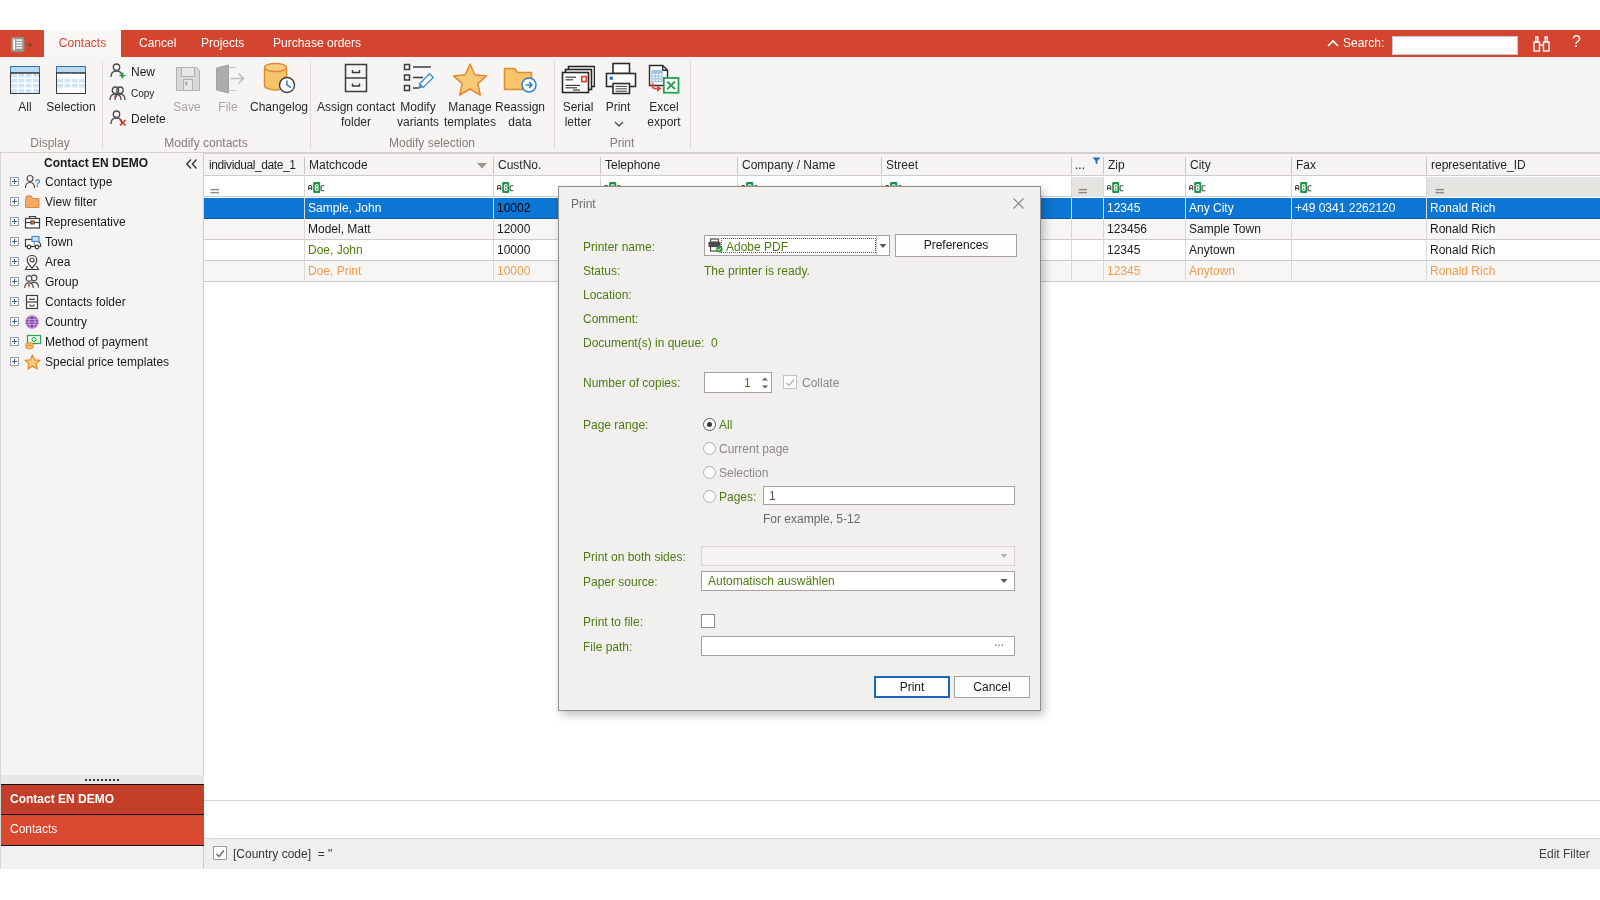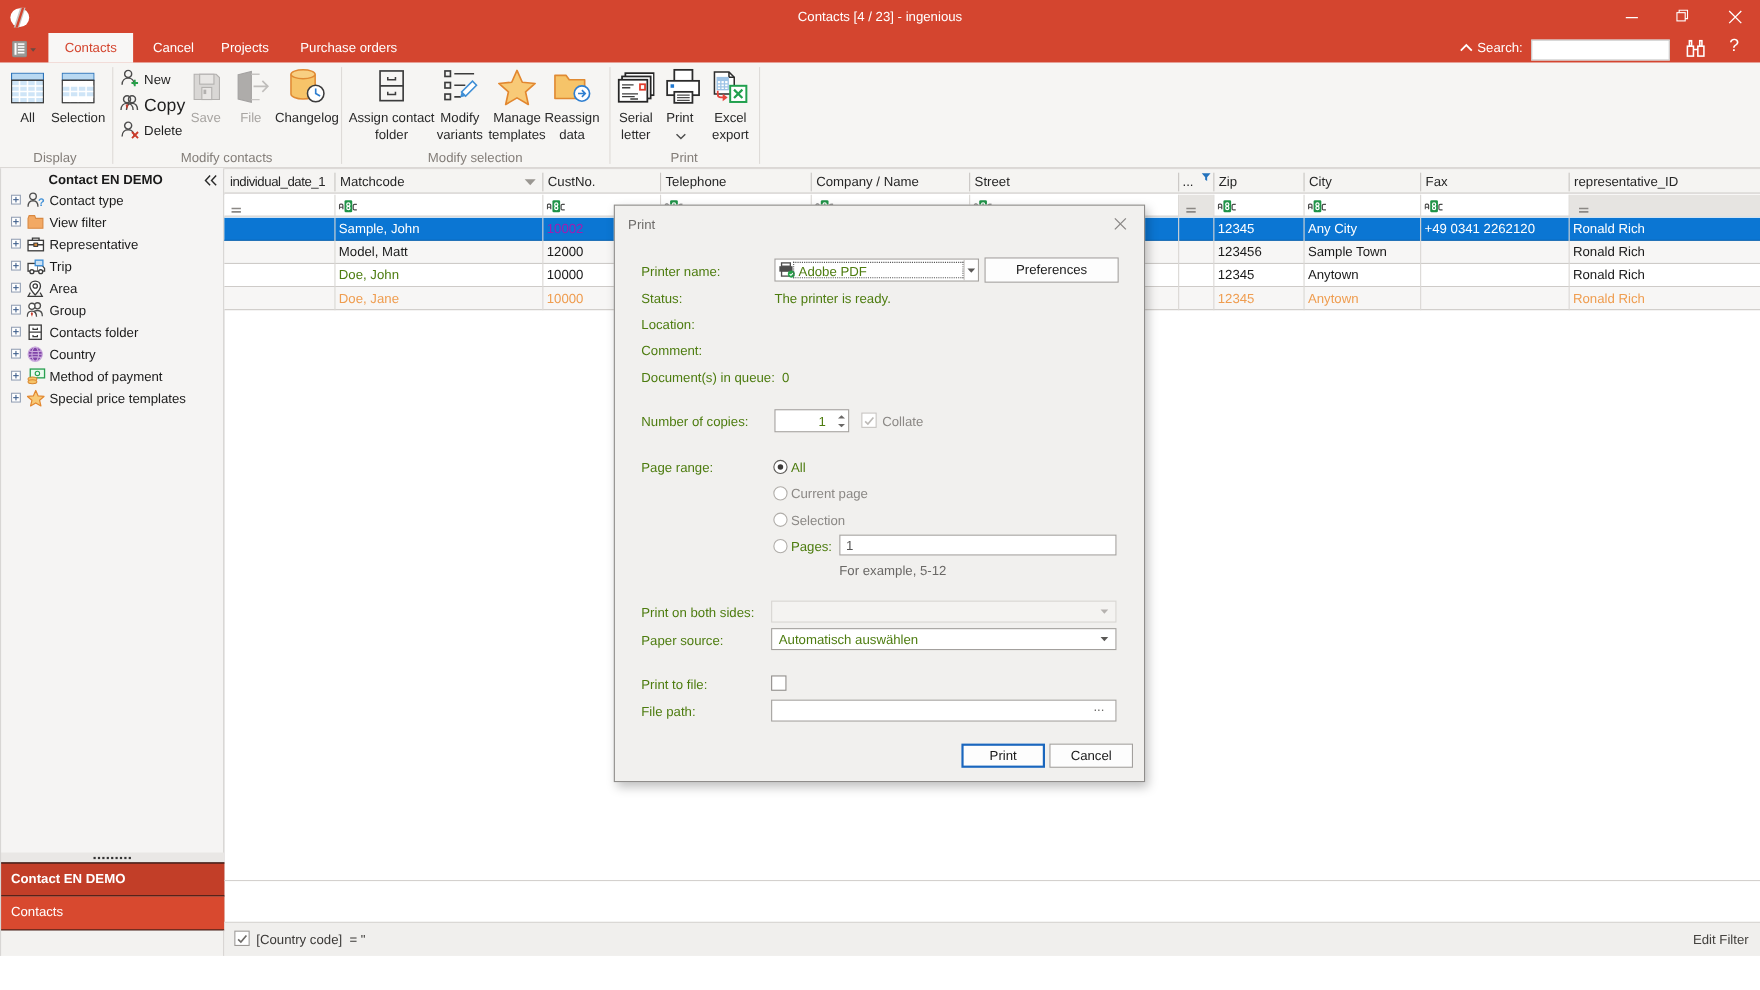--- a/index.html
+++ b/index.html
@@ -31,36 +31,20 @@
 .dl{position:absolute;font-size:12px;color:#4d7c0f;white-space:nowrap}
 .dgray{color:#8b8885}
 .inp{position:absolute;background:#fff;border:1px solid #a3a09d}
 .chk{position:absolute;width:14px;height:14px;background:#fff;border:1px solid #8f8c89}
 .radio{position:absolute;width:13px;height:13px;border-radius:50%;background:#fff;border:1px solid #b0ada9}
 .btn{position:absolute;background:#fdfdfd;border:1px solid #a3a09d;text-align:center;font-size:12px;color:#1a1a1a}
 </style></head>
 <body>
 <div id="app">
 
-<div id="titlebar">
-<svg class="abs" style="left:9px;top:7px" width="18" height="18" viewBox="0 0 18 18">
-<circle cx="9" cy="9" r="8.6" fill="#fff"></circle>
-<g transform="rotate(18 9 9)">
-<rect x="6.6" y="-2" width="4.6" height="22" fill="#c9c7c5"></rect>
-<rect x="8" y="-2" width="2.1" height="22" fill="#d4452f"></rect>
-</g>
-</svg>
-<div class="abs" style="left:0;width:1600px;top:0;height:30px;text-align:center;line-height:30px;color:#fff;font-size:12px">Contacts [4 / 23] - ingenious</div>
-<svg class="abs" style="left:1472px;top:0" width="120" height="30" viewBox="0 0 120 30">
-<line x1="6" y1="16" x2="17" y2="16" stroke="#fff" stroke-width="1"></line>
-<rect x="52.5" y="11.5" width="7.5" height="7.5" fill="none" stroke="#fff" stroke-width="1"></rect>
-<path d="M54.5 11.5 v-2.2 h7.6 v7.6 h-2.2" fill="none" stroke="#fff" stroke-width="1"></path>
-<path d="M100 10 l11 11 M111 10 l-11 11" stroke="#fff" stroke-width="1.2"></path>
-</svg>
-</div>
 <div id="tabbar">
 <svg class="abs" style="left:11px;top:7px" width="26" height="16" viewBox="0 0 26 16">
 <rect x="0.5" y="0.5" width="12.5" height="14" rx="1" fill="#9b9996" stroke="#8f8d8a"></rect>
 <rect x="2.2" y="2.2" width="1.8" height="10.6" fill="#fff"></rect>
 <rect x="5.2" y="2.4" width="6" height="1.4" fill="#fff"></rect>
 <rect x="5.2" y="5" width="6" height="1.4" fill="#fff"></rect>
 <rect x="5.2" y="7.6" width="6" height="1.4" fill="#fff"></rect>
 <rect x="5.2" y="10.2" width="6" height="1.4" fill="#fff"></rect>
 <path d="M16.5 6.8 l2.6 3.2 2.6-3.2 z" fill="#6b4a42"></path>
 </svg>
@@ -132,21 +116,21 @@
 <g transform="translate(4.5,0)">
           <circle cx="6.5" cy="4.2" r="3.2" fill="none" stroke="#4d4d4d" stroke-width="1.3"></circle>
           <path d="M1.5 14 c0-4 2.3-6 5-6 s5 2 5 6" fill="none" stroke="#4d4d4d" stroke-width="1.3"></path>
         </g>
 <g>
           <circle cx="6.5" cy="4.2" r="3.2" fill="none" stroke="#4d4d4d" stroke-width="1.3"></circle>
           <path d="M1 14 c0-4 2.5-6 5.5-6 s5.5 2 5.5 6" fill="none" stroke="#4d4d4d" stroke-width="1.3"></path>
         </g>
 <path d="M6.5 8 l1.2 2.2 -1.2 3 -1.2-3 z" fill="#c43b2c"></path>
 </svg></div>
-<div class="abs" style="left:131px;top:88px;font-size:16px">Copy</div>
+<div class="abs" style="left:131px;top:88px;font-size:10px">Copy</div>
 <div class="abs" style="left:110px;top:110px"><svg width="17" height="17" viewBox="0 0 17 17">
         <circle cx="6.5" cy="4.2" r="3.2" fill="none" stroke="#4d4d4d" stroke-width="1.3"></circle>
         <path d="M1 14 c0-4 2.5-6 5.5-6 s5.5 2 5.5 6" fill="none" stroke="#4d4d4d" stroke-width="1.3"></path>
         <path d="M10 10 l5.5 5.5 M15.5 10 l-5.5 5.5" stroke="#cc3b2a" stroke-width="1.7"></path>
       </svg></div>
 <div class="abs" style="left:131px;top:112px;font-size:12px">Delete</div>
 <div class="abs" style="left:172px;top:63px"><svg width="32" height="32" viewBox="0 0 32 32">
 <path d="M4.5 4.5 h20 l3 3 v20 h-23 z" fill="#d9d7d5" stroke="#b3b1af"></path>
 <rect x="9.5" y="4.5" width="13" height="9" fill="#e8e6e4" stroke="#b3b1af"></rect>
 <rect x="11.5" y="16.5" width="9" height="11" fill="#e8e6e4" stroke="#b3b1af"></rect>
@@ -277,21 +261,21 @@
       </div>
 <div class="titem" style="top:79px">
         <div class="plus"></div>
         <div class="abs" style="left:24px;top:2px"><svg width="18" height="16" viewBox="0 0 18 16">
             <rect x="1.5" y="5.5" width="9" height="7" fill="#fff" stroke="#3c3c3c" stroke-width="1.2"></rect>
             <path d="M10.5 7.5 h4 l2 2.5 v2.5 h-6" fill="#fff" stroke="#3c3c3c" stroke-width="1.2"></path>
             <rect x="8" y="2.5" width="7" height="5" fill="#cde2f4" stroke="#3f8fd6" stroke-width="1.2"></rect>
             <circle cx="5" cy="13" r="1.8" fill="#fff" stroke="#3c3c3c" stroke-width="1.2"></circle>
             <circle cx="13" cy="13" r="1.8" fill="#fff" stroke="#3c3c3c" stroke-width="1.2"></circle>
           </svg></div>
-        <div class="ttxt">Trip</div>
+        <div class="ttxt">Town</div>
       </div>
 <div class="titem" style="top:99px">
         <div class="plus"></div>
         <div class="abs" style="left:24px;top:2px"><svg width="16" height="16" viewBox="0 0 16 16">
             <path d="M8 1.5 c2.8 0 4.8 2 4.8 4.6 0 3.2-4.8 8-4.8 8 s-4.8-4.8-4.8-8 C3.2 3.5 5.2 1.5 8 1.5 z" fill="#fff" stroke="#3c3c3c" stroke-width="1.2"></path>
             <circle cx="8" cy="6" r="2" fill="none" stroke="#3c3c3c" stroke-width="1.2"></circle>
             <path d="M3.5 12 l-2 3.5 h13 l-2-3.5" fill="none" stroke="#3c3c3c" stroke-width="1.1"></path>
           </svg></div>
         <div class="ttxt">Area</div>
       </div>
@@ -521,39 +505,39 @@
 <div class="fsep" style="left:600px;top:177px;height:20px"></div>
 <div class="fsep" style="left:737px;top:177px;height:20px"></div>
 <div class="fsep" style="left:881px;top:177px;height:20px"></div>
 <div class="fsep" style="left:1071px;top:177px;height:20px"></div>
 <div class="fsep" style="left:1103px;top:177px;height:20px"></div>
 <div class="fsep" style="left:1185px;top:177px;height:20px"></div>
 <div class="fsep" style="left:1291px;top:177px;height:20px"></div>
 <div class="fsep" style="left:1426px;top:177px;height:20px"></div>
 <div class="abs" style="left:204px;top:198px;width:1396px;height:21px;background:#0b76d3;border-bottom:1px solid #0b62ad"></div>
 <div class="dcell" style="left:308px;top:198px;color:#fff">Sample, John</div>
-<div class="dcell" style="left:497px;top:198px;color:#a21caf">10002</div>
+<div class="dcell" style="left:497px;top:198px;color:#000000">10002</div>
 <div class="dcell" style="left:1107px;top:198px;color:#fff">12345</div>
 <div class="dcell" style="left:1189px;top:198px;color:#fff">Any City</div>
 <div class="dcell" style="left:1295px;top:198px;color:#fff">+49 0341 2262120</div>
 <div class="dcell" style="left:1430px;top:198px;color:#fff">Ronald Rich</div>
 <div class="abs" style="left:204px;top:219px;width:1396px;height:21px;background:#f7f6f5;border-bottom:1px solid #cecbc8"></div>
 <div class="dcell" style="left:308px;top:219px;color:#1a1a1a">Model, Matt</div>
 <div class="dcell" style="left:497px;top:219px;color:#1a1a1a">12000</div>
 <div class="dcell" style="left:1107px;top:219px;color:#1a1a1a">123456</div>
 <div class="dcell" style="left:1189px;top:219px;color:#1a1a1a">Sample Town</div>
 <div class="dcell" style="left:1430px;top:219px;color:#1a1a1a">Ronald Rich</div>
 <div class="abs" style="left:204px;top:240px;width:1396px;height:21px;background:#fff;border-bottom:1px solid #cecbc8"></div>
 <div class="dcell" style="left:308px;top:240px;color:#4d7c0f">Doe, John</div>
 <div class="dcell" style="left:497px;top:240px;color:#1a1a1a">10000</div>
 <div class="dcell" style="left:1107px;top:240px;color:#1a1a1a">12345</div>
 <div class="dcell" style="left:1189px;top:240px;color:#1a1a1a">Anytown</div>
 <div class="dcell" style="left:1430px;top:240px;color:#1a1a1a">Ronald Rich</div>
 <div class="abs" style="left:204px;top:261px;width:1396px;height:21px;background:#f7f6f5;border-bottom:1px solid #cecbc8"></div>
-<div class="dcell" style="left:308px;top:261px;color:#ef9d50">Doe, Jane</div>
+<div class="dcell" style="left:308px;top:261px;color:#ef9d50">Doe, Print</div>
 <div class="dcell" style="left:497px;top:261px;color:#ef9d50">10000</div>
 <div class="dcell" style="left:1107px;top:261px;color:#ef9d50">12345</div>
 <div class="dcell" style="left:1189px;top:261px;color:#ef9d50">Anytown</div>
 <div class="dcell" style="left:1430px;top:261px;color:#ef9d50">Ronald Rich</div>
 <div class="fsep" style="left:304px;top:198px;height:84px"></div>
 <div class="fsep" style="left:493px;top:198px;height:84px"></div>
 <div class="fsep" style="left:600px;top:198px;height:84px"></div>
 <div class="fsep" style="left:737px;top:198px;height:84px"></div>
 <div class="fsep" style="left:881px;top:198px;height:84px"></div>
 <div class="fsep" style="left:1071px;top:198px;height:84px"></div>

